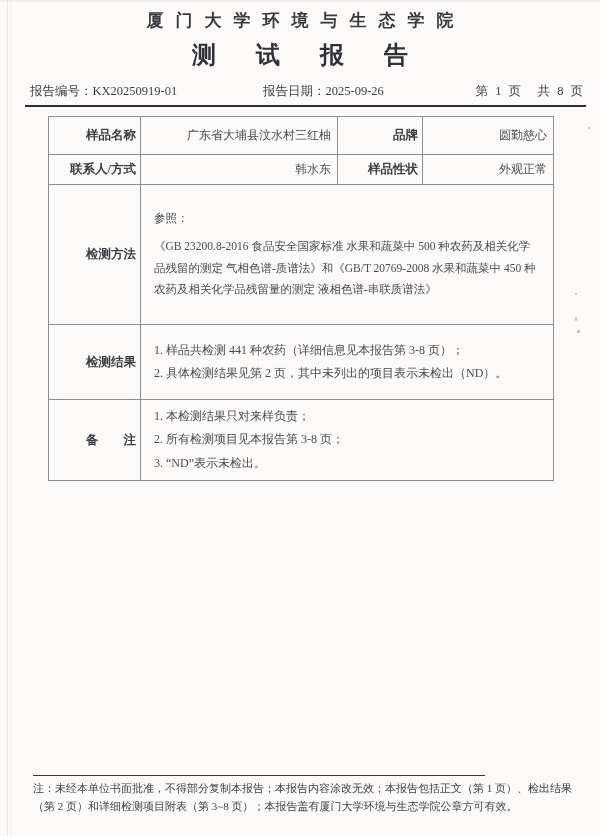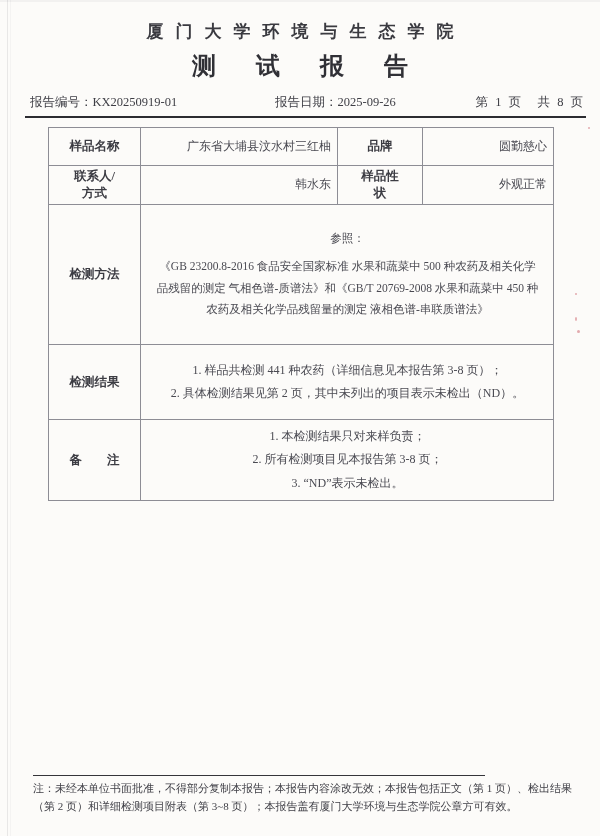--- a/index.html
+++ b/index.html
@@ -8,52 +8,52 @@
     background:#fcfbf9;
     font-family:"Liberation Serif","DejaVu Serif",serif;
     color:#44444b;
     -webkit-font-smoothing:antialiased;
   }
   
   .paper-edge-left{position:absolute;left:7px;top:0;width:1px;height:836px;background:rgba(60,60,70,0.10);}
   .paper-edge-left2{position:absolute;left:10px;top:0;width:1px;height:836px;background:rgba(60,60,70,0.04);}
   .paper-edge-top{position:absolute;left:0;top:0;width:600px;height:2px;background:rgba(60,60,70,0.05);}
 
-  .doc-header{padding-top:20px;text-align:center;}
+  .doc-header{padding-top:9px;text-align:center;}
   .institution{
     font-size:17px;font-weight:600;color:#3a3a40;
     letter-spacing:12px;margin-left:12px;white-space:nowrap;
   }
   .report-title{
     margin-top:7px;font-size:24px;font-weight:bold;color:#303036;
     letter-spacing:40px;margin-left:40px;white-space:nowrap;
   }
   .meta-row{position:relative;height:18px;margin-top:12px;font-size:12.5px;color:#3e3e45;text-align:center;}
   .meta-left{position:absolute;left:30px;top:0;white-space:nowrap;}
-  .meta-mid{position:absolute;left:275px;top:0;white-space:nowrap;}
+  .meta-mid{position:absolute;left:263px;top:0;white-space:nowrap;}
   .meta-right{position:absolute;right:15px;top:0;white-space:nowrap;letter-spacing:2px;}
   .header-rule{margin:4px 14px 0 25px;border:0;border-top:2.2px solid #2c2c31;height:0;}
 
   table.report-table{
     border-collapse:collapse;table-layout:fixed;
     margin:9px 0 0 48px;width:505px;
     font-size:12px;color:#4a4a52;
   }
   .report-table td{
     border:1px solid #8d8d95;
     vertical-align:middle;
     padding:2px 6px;
     overflow:hidden;
   }
   .report-table td.lbl{
-    font-weight:bold;text-align:center;color:#3c3c43;font-size:12.5px;
-    padding:2px 20px;
+    font-weight:bold;text-align:right;color:#3c3c43;font-size:12.5px;
+    padding:2px 4px;
   }
   .report-table td.val{text-align:right;line-height:1.45;}
-  .report-table td.val-left{text-align:center;padding-left:13px;padding-right:12px;margin-left:24px;}
+  .report-table td.val-left{text-align:left;padding-left:13px;padding-right:12px;margin-left:24px;}
   .method-cell .intro{margin-bottom:6px;}
   .method-cell{line-height:1.9;font-size:11.5px;}
   .lines-cell div{line-height:1.95;white-space:nowrap;}
 
   .footnote{position:absolute;left:33px;top:775px;width:554px;}
   .footnote-rule{border:0;border-top:1.6px solid #35353a;width:452px;margin:0;height:0;}
   .footnote-text{margin:4px 0 0 0;font-size:11px;line-height:1.6;color:#3f3f46;text-align:left;}
 
   .speck{position:absolute;border-radius:50%;background:rgba(195,70,85,0.45);}
   .speck.s1{left:575px;top:293px;width:2px;height:2px;}

